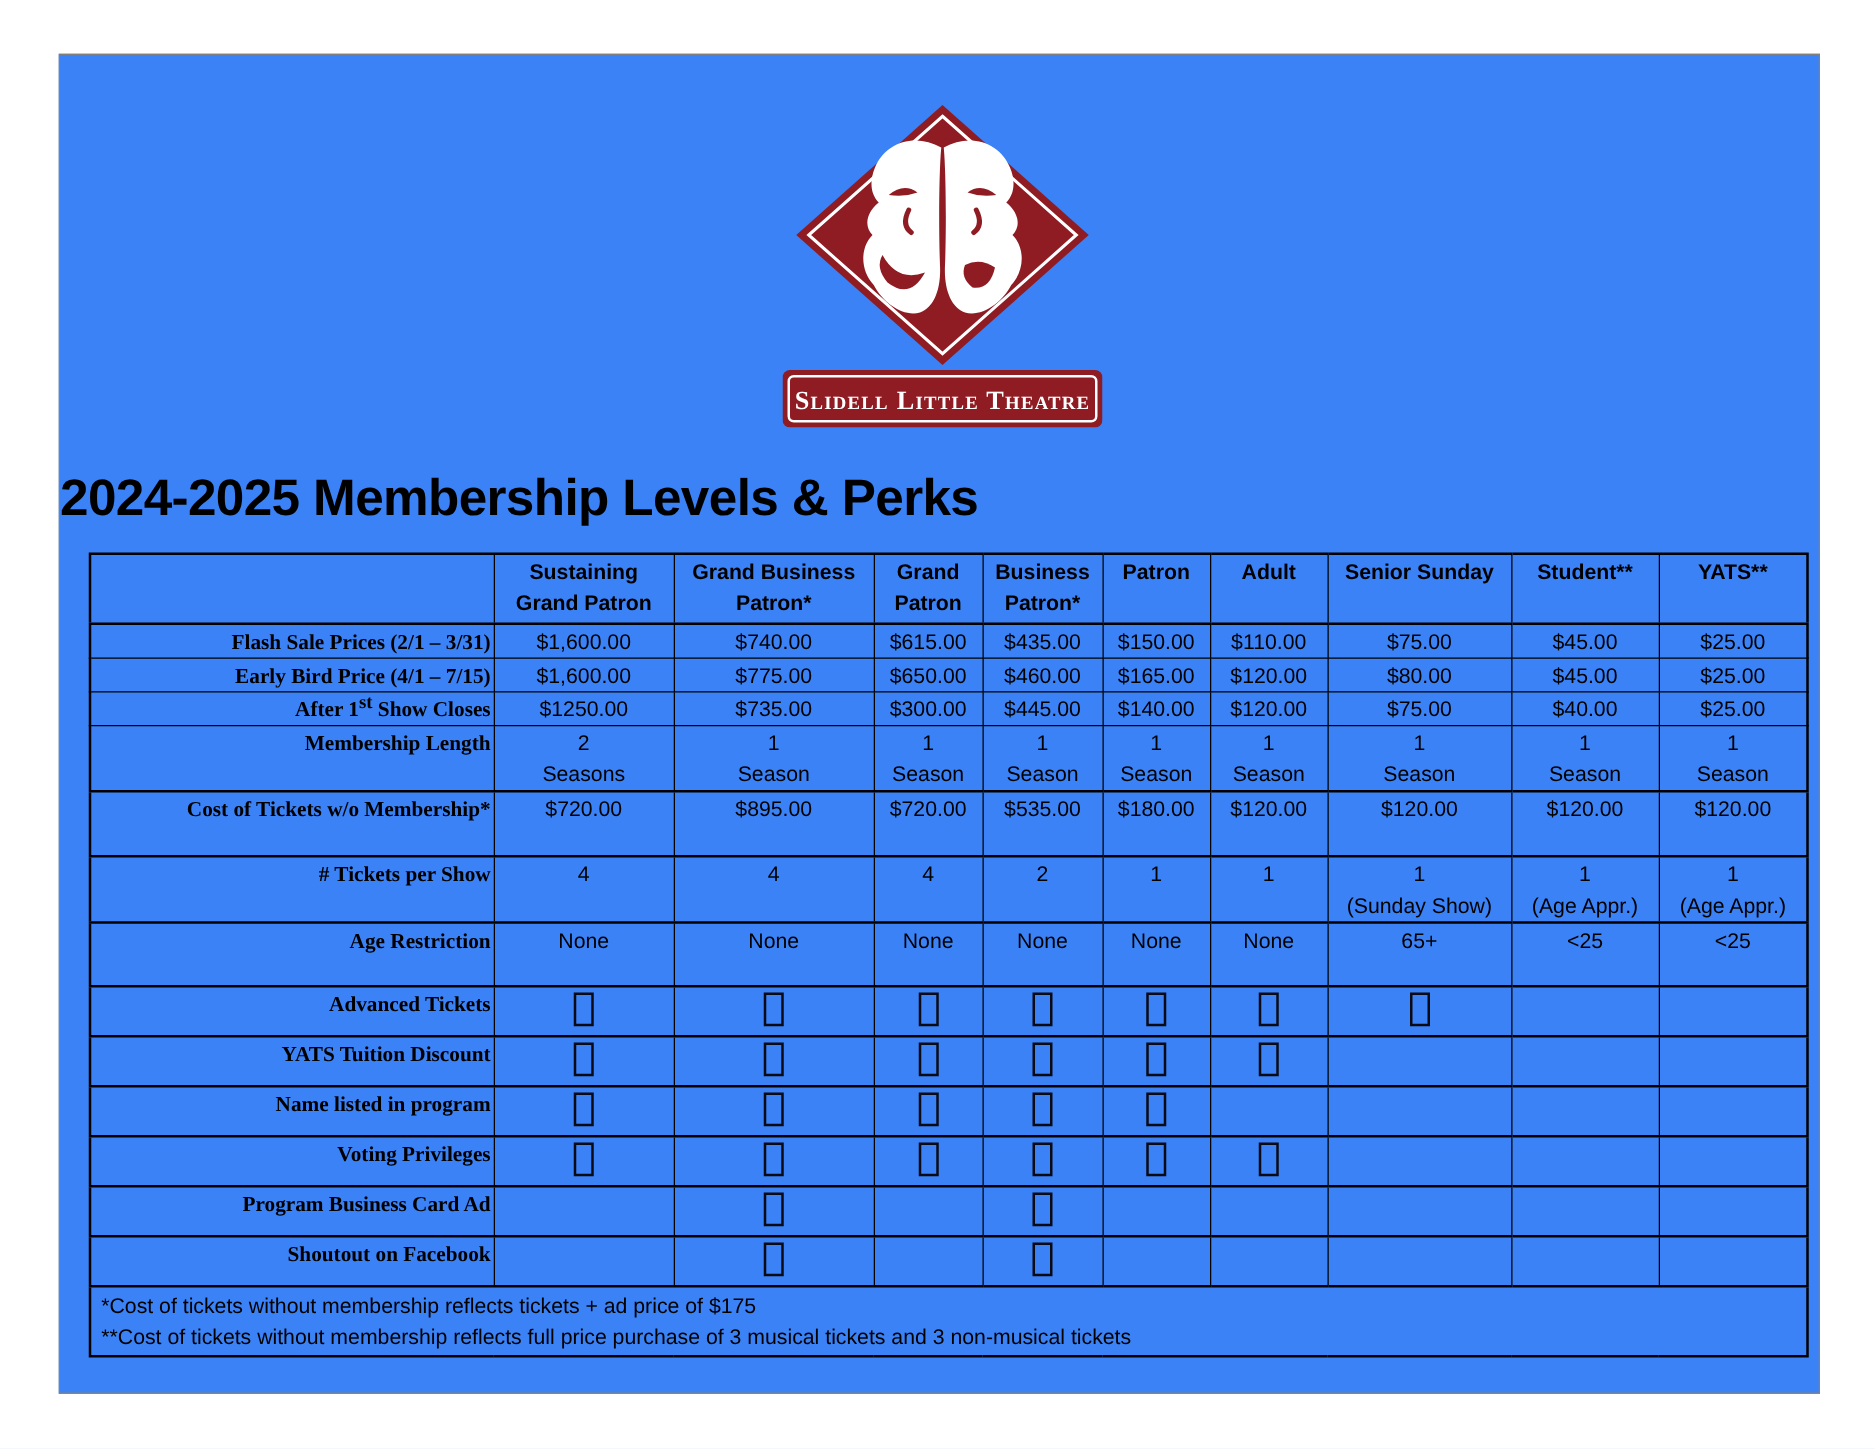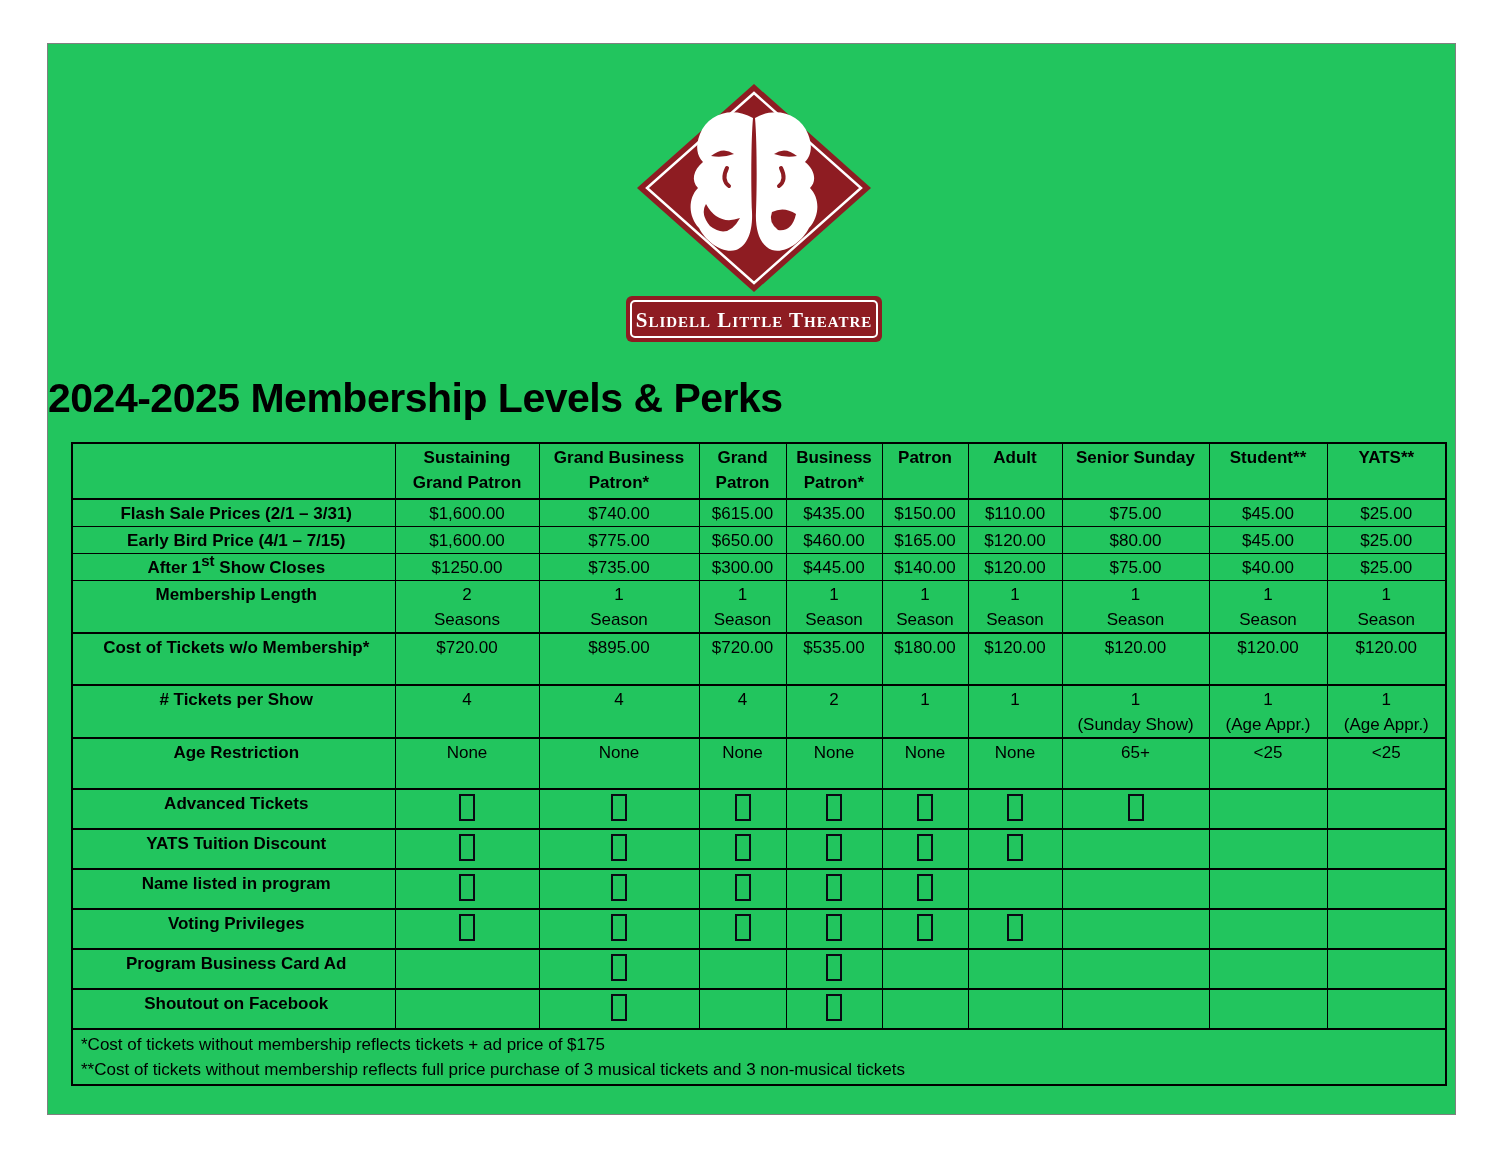--- a/index.html
+++ b/index.html
@@ -3,21 +3,21 @@
 <meta charset="utf-8">
 <style>
   html,body { margin:0; padding:0; background:#ffffff; }
   body {
     width:1500px; height:1159px; position:relative;
     font-family:"Liberation Sans", sans-serif; color:#000;
     -webkit-font-smoothing:antialiased;
   }
   .page {
     position:absolute; left:47px; top:43px; width:1407px; height:1070px;
-    border:1px solid #808080; background:#22c55e;
+    border:1px solid #808080; background:#3b82f6;
   }
   .logo { position:absolute; left:578px; top:40px; width:256px; height:258px; }
   .logo-red { fill:var(--brand,#8e1c22); }
   .logo-feature { fill:var(--brand,#8e1c22); }
   .logo-stroke { stroke:var(--brand,#8e1c22); }
   .banner-text {
     fill:#fff; font-family:"Liberation Serif", serif; font-size:21px;
     font-variant:small-caps; letter-spacing:1px; font-weight:bold;
   }
   .title {
@@ -31,21 +31,21 @@
     border:2px solid #000;
     font-size:17px;
   }
   table.memb th, table.memb td {
     border-left:1px solid #000; border-right:1px solid #000;
     border-top:2px solid #000; border-bottom:2px solid #000;
     vertical-align:top; padding:1px 2px 0 2px; line-height:25px;
     overflow:hidden; white-space:nowrap;
   }
   table.memb thead th { font-weight:bold; text-align:center; height:53px; }
-  table.memb th.rowlabel { font-weight:bold; text-align:center; padding-left:7px; }
+  table.memb th.rowlabel { font-weight:bold; text-align:right; padding-left:7px;font-family:Liberation Serif, serif; }
   table.memb td { text-align:center; font-weight:normal; }
   
   tbody tr:nth-child(1) , tbody tr:nth-child(2),
   tbody tr:nth-child(3) , tbody tr:nth-child(4) { height:26px; }
   tbody tr:nth-child(1) th, tbody tr:nth-child(1) td,
   tbody tr:nth-child(2) th, tbody tr:nth-child(2) td,
   tbody tr:nth-child(3) th, tbody tr:nth-child(3) td { border-bottom-width:1px; border-top-width:1px; }
   tbody tr:nth-child(4) th, tbody tr:nth-child(4) td { border-top-width:1px; }
   tbody tr:nth-child(5) { height:52px; }
   tbody tr:nth-child(6) { height:28px; }

